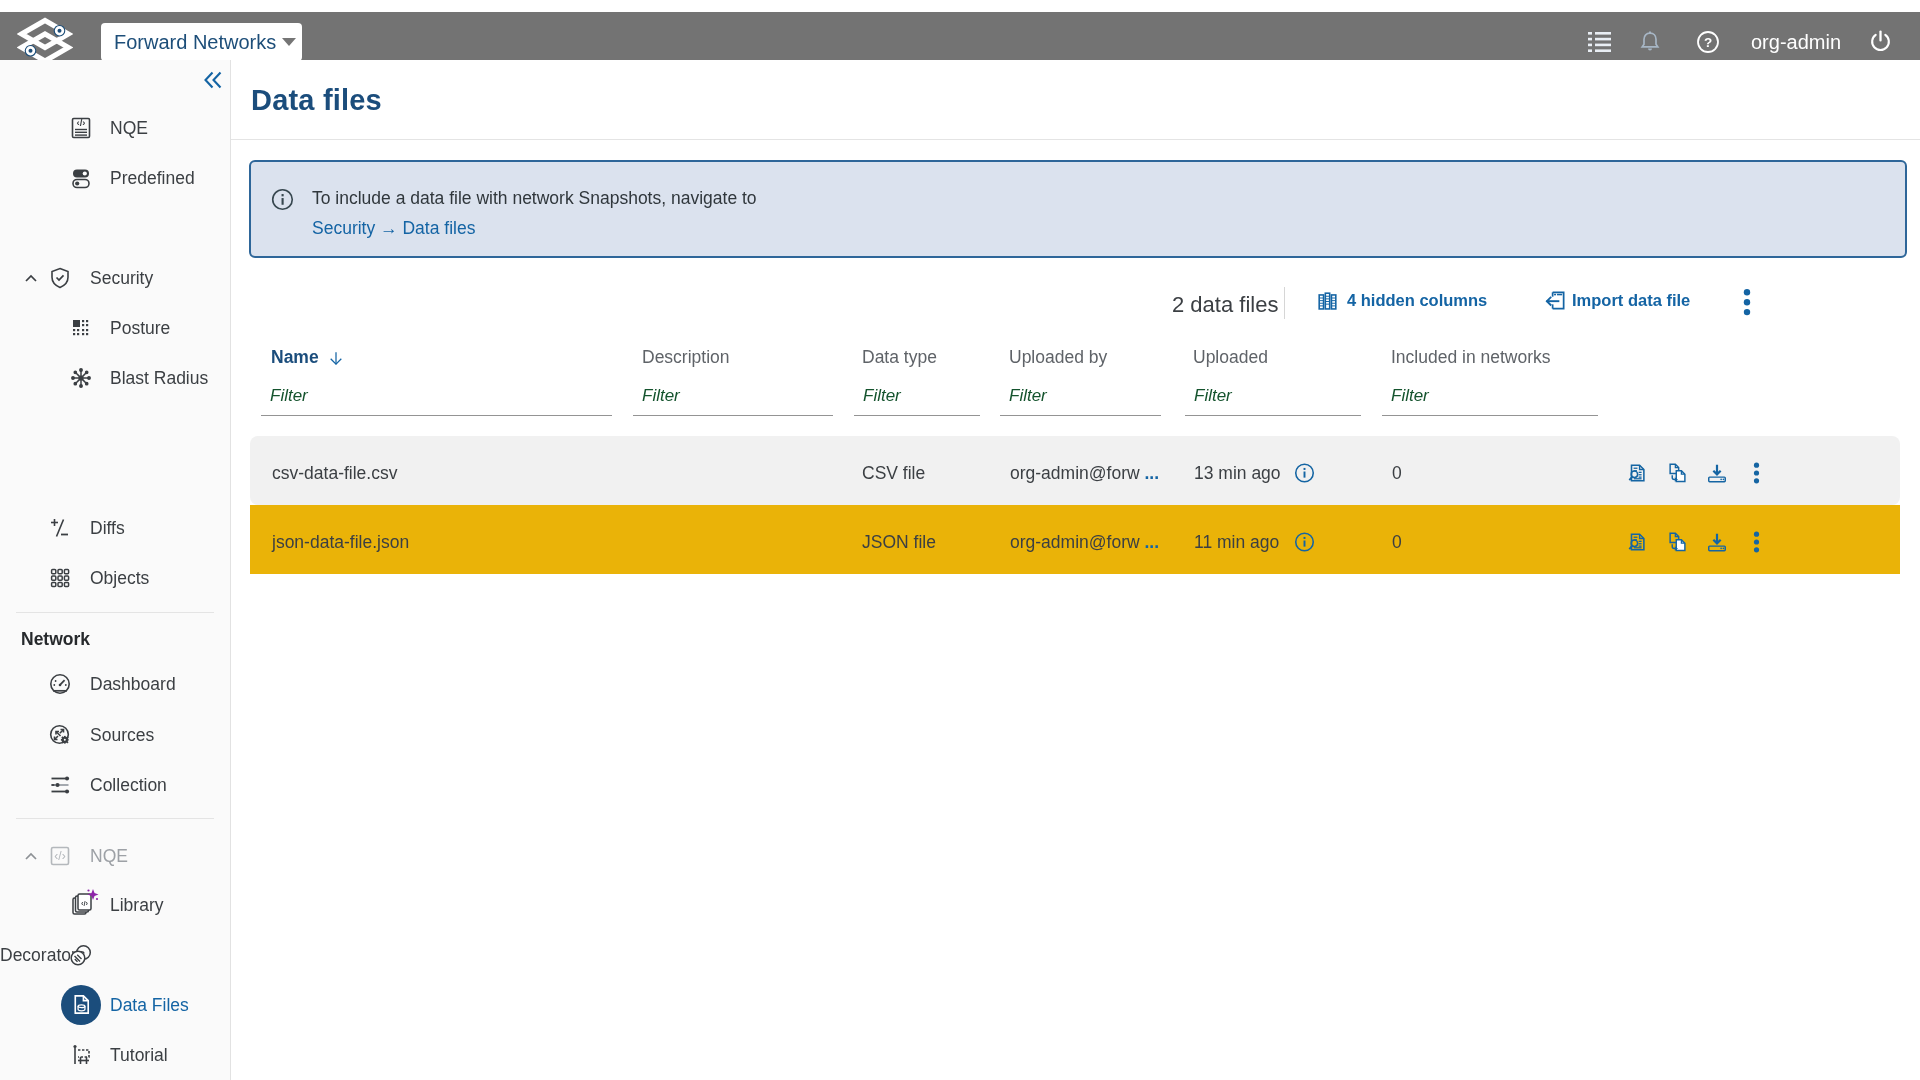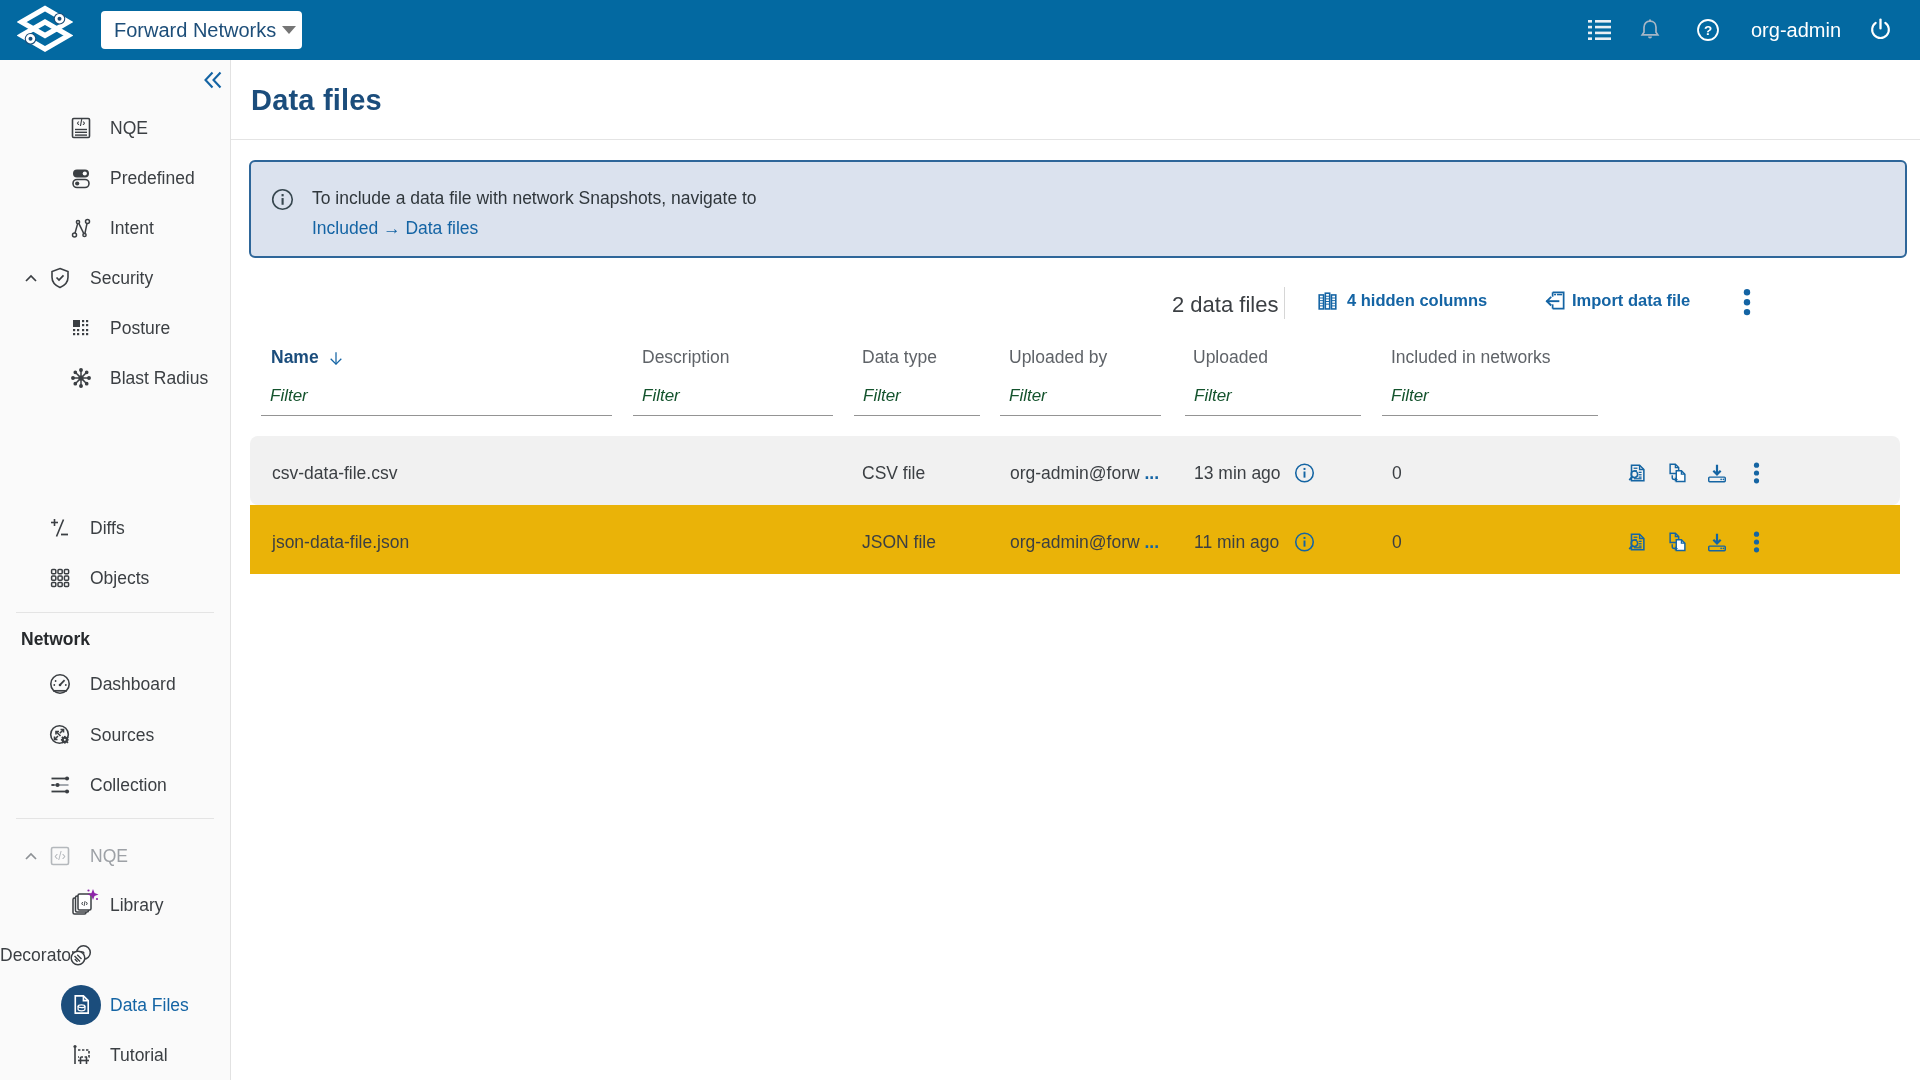--- a/index.html
+++ b/index.html
@@ -1,19 +1,19 @@
 <!DOCTYPE html>
 <html><head>
 <meta charset="utf-8">
 <style>
   * { margin:0; padding:0; box-sizing:border-box; }
   html,body { width:1920px; height:1080px; font-family:"Liberation Sans", sans-serif; background:#fff; overflow:hidden; }
   .abs { position:absolute; }
   
-  #topbar { position:absolute; left:0; top:0; width:1920px; height:60px; background:#0369a1; }
+  #topbar { position:absolute; left:0; top:12px; width:1920px; height:60px; background:#737373; }
   #fnbtn { position:absolute; left:101px; top:11px; width:201px; height:38px; background:#fff; border-radius:4px;
            display:flex; align-items:center; padding-left:13px; white-space:nowrap; }
   #fnbtn .t { font-size:20px; color:#1d4e79; }
   #fnbtn .caret { width:0; height:0; border-left:7.5px solid transparent; border-right:7.5px solid transparent;
            border-top:8.5px solid #757575; margin-left:6px; }
   #orgadmin { position:absolute; left:1751px; top:0; height:60px; display:flex; align-items:center;
            color:#fff; font-size:20px; }
   
   #sidebar { position:absolute; left:0; top:60px; width:231px; height:1020px; background:#fafafa;
            border-right:1px solid #e2e2e2; }
@@ -106,34 +106,20 @@
   <div class="sitem" style="top:93px">
       <svg class="ico" style="left:69px" viewBox="0 0 24 24">
     <rect x="4" y="3.5" width="16" height="8" rx="4" fill="#3b3f43"></rect>
     <circle cx="15.8" cy="7.5" r="2.1" fill="#fff"></circle>
     <rect x="4" y="13.5" width="16" height="8" rx="4" fill="none" stroke="#3b3f43" stroke-width="1.6"></rect>
     <circle cx="8.2" cy="17.5" r="2.1" fill="#3b3f43"></circle>
       </svg>
     <span class="txt" style="margin-left:110px">Predefined</span>
     </div>
 
-  <div class="sitem" style="top:143px">
-      <svg class="ico" style="left:69px" viewBox="0 0 24 24">
-    <g fill="none" stroke="#3b3f43" stroke-width="1.5">
-    <circle cx="5.5" cy="19" r="2"></circle>
-          <circle cx="9" cy="6" r="1.6"></circle>
-          <circle cx="15.5" cy="19" r="1.6"></circle>
-          <circle cx="18.5" cy="5.5" r="2"></circle>
-    <line x1="6" y1="17.1" x2="8.6" y2="7.9"></line>
-          <line x1="9.8" y1="7.4" x2="14.8" y2="17.6"></line>
-          <line x1="16" y1="17.2" x2="18" y2="7.4"></line>
-        </g>
-      </svg>
-    <span class="txt" style="margin-left:110px">Intent</span>
-    </div>
 
   <div class="sitem" style="top:193px">
     <svg class="caret-up" style="top:19px" viewBox="0 0 14 14">
         <path d="M2 9 L7 4 L12 9" fill="none" stroke="#3b3f43" stroke-width="1.7"></path>
       </svg>
     <svg class="ico" style="left:48px" viewBox="0 0 24 24">
     <path d="M12 2.6l8 2.9v5.7c0 4.8-3.2 8.2-8 10.2-4.8-2-8-5.4-8-10.2V5.5z" fill="none" stroke="#3b3f43" stroke-width="1.6"></path>
     <path d="M8.5 11.5l2.5 2.5 4.5-4.7" fill="none" stroke="#3b3f43" stroke-width="1.7"></path>
       </svg>
     <span class="txt" style="margin-left:90px">Security</span>
@@ -349,21 +335,21 @@
 <div id="main">
   <div id="pagetitle">Data files</div>
   <div id="headline"></div>
   <div id="banner">
     <svg class="abs" style="left:20px;top:26px" width="23" height="23" viewBox="0 0 24 24">
       <circle cx="12" cy="12" r="10.2" fill="none" stroke="#37474f" stroke-width="1.7"></circle>
       <rect x="11" y="10.5" width="2.2" height="7" fill="#37474f"></rect>
       <rect x="11" y="6.3" width="2.2" height="2.4" fill="#37474f"></rect>
     </svg>
     <div class="l1">To include a data file with network Snapshots, navigate to</div>
-    <div class="l2">Included → Data files</div>
+    <div class="l2">Security → Data files</div>
   </div>
   <div id="toolbar">
     <div class="abs toolbar-txt" style="left:941px;top:232px;color:#3b3f43">2 data files</div>
     <div class="abs" style="left:1053px;top:227px;width:1px;height:32px;background:#d6d6d6"></div>
     <svg class="abs" style="left:1086px;top:231px" width="21" height="21" viewBox="0 0 24 24">
       <g fill="none" stroke="#1464a4" stroke-width="1.8">
         <rect x="2.5" y="4.5" width="5" height="16"></rect>
           <rect x="9.5" y="2.5" width="5" height="18"></rect>
           <rect x="16.5" y="4.5" width="5" height="16"></rect>
       </g>

